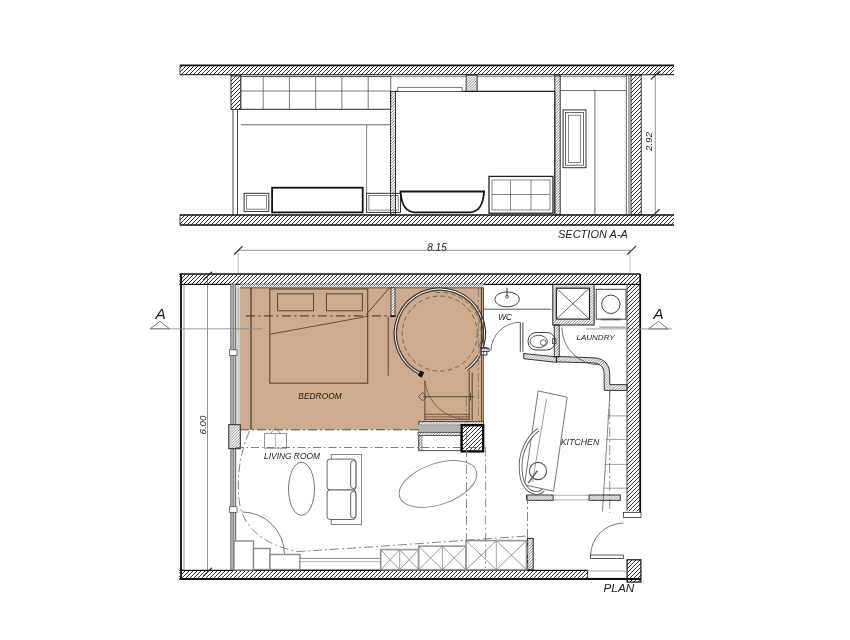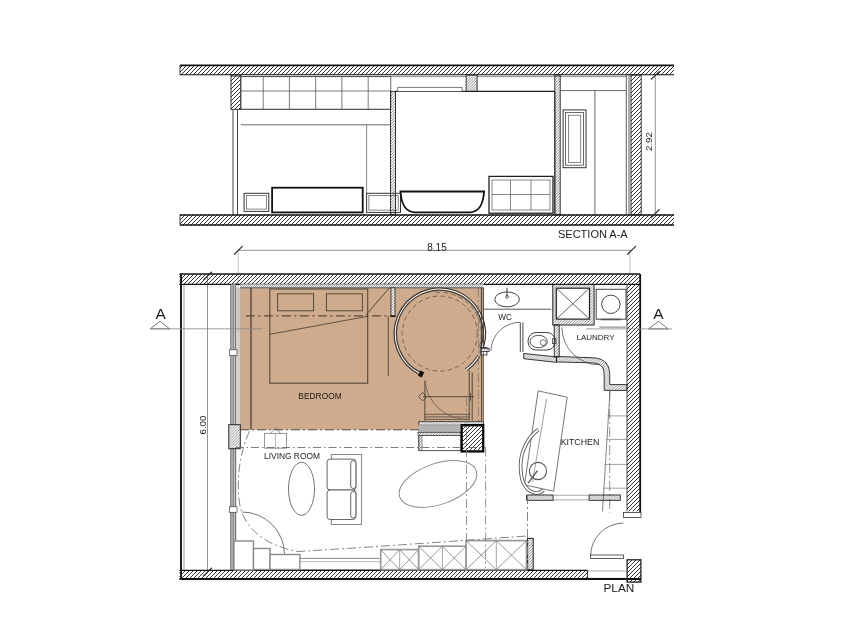--- a/index.html
+++ b/index.html
@@ -1,16 +1,16 @@
 <!DOCTYPE html>
 <html><head>
 <meta charset="utf-8">
 <style>
   html,body{margin:0;padding:0;background:#fff;}
-  .sheet{width:712px;height:640px;position:relative;font-family:"Liberation Sans",sans-serif;}
+  .sheet{width:712px;height:640px;position:relative;font-family:"Liberation Sans",sans-serif;font-style:italic;}
   svg{position:absolute;left:0;top:0;}
   text{font-family:"Liberation Sans",sans-serif;fill:#1c1c1c;}
 </style>
 </head>
 <body>
 <div class="sheet">
 <svg width="850" height="640" viewBox="0 0 850 640">
 <defs>
   <pattern id="h4" width="4.0" height="4.0" patternUnits="userSpaceOnUse">
     <path d="M-1,5 L5,-1" stroke="#333" stroke-width="1.0" fill="none"></path>

